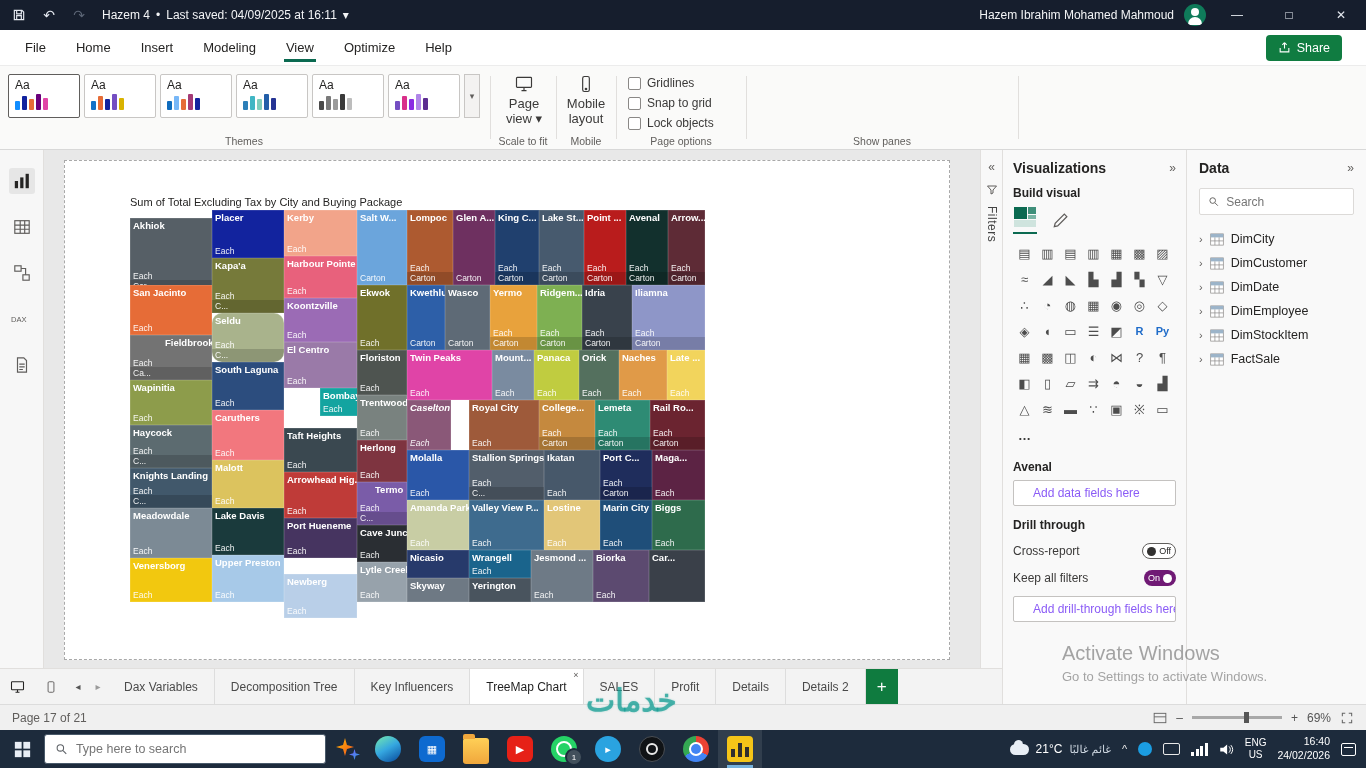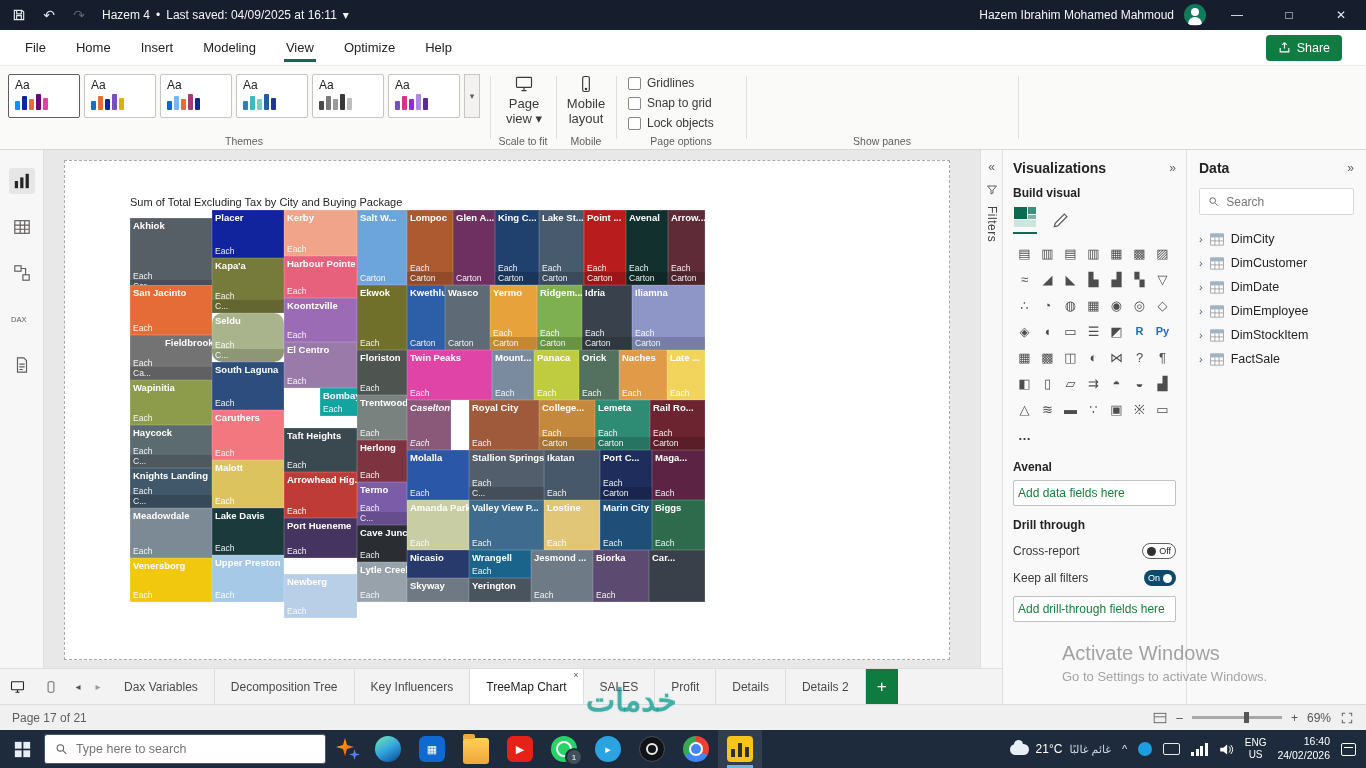--- a/index.html
+++ b/index.html
@@ -69,26 +69,26 @@
 .chev2{font-size:12px;color:#605e5c;font-weight:400}
 .build-label{font-size:12px;font-weight:700;margin-top:10px;color:#252423}
 .modes{display:flex;gap:14px;margin-top:6px;align-items:flex-end}
 .mode{padding-bottom:4px}
 .mode.sel{border-bottom:2px solid #0b6a51}
 .vgrid{display:flex;flex-wrap:wrap;width:166px;margin-top:6px}
 .vi{width:23px;height:26px;display:flex;align-items:center;justify-content:center;font-size:13px;color:#4d4d4d;cursor:default}
 .vi.t{color:#1f6cc9;font-weight:700;font-size:11px}
 .vi.more{font-weight:700;color:#3b3a39}
 .sect{font-size:12px;font-weight:700;margin-top:12px;color:#252423}
-.fieldbox{margin-top:6px;background:#fff;border:1px solid #c4c2c0;border-radius:2px;padding:5px 4px;font-size:12px;color:#15803d;white-space:nowrap;overflow:hidden}
+.fieldbox{margin-top:6px;background:#fff;border:1px solid #c4c2c0;border-radius:2px;padding:5px 19px;font-size:12px;color:#8b5cf6;white-space:nowrap;overflow:hidden}
 .trowline{display:flex;justify-content:space-between;align-items:center;margin-top:11px;font-size:12px;color:#3b3a39}
 .pill{height:16px;border-radius:8px;display:flex;align-items:center;font-size:9px;padding:0 4px;gap:3px}
 .pill.off{border:1px solid #605e5c;background:#fff;color:#252423}
 .pill.off b{width:9px;height:9px;border-radius:50%;background:#323130}
-.pill.on{background:#0c4a6e;color:#fff}
+.pill.on{background:#701a75;color:#fff}
 .pill.on b{width:9px;height:9px;border-radius:50%;background:#fff}
 .search{margin-top:12px;display:flex;align-items:center;gap:7px;background:#fff;border:1px solid #dcdad8;border-radius:2px;height:27px;padding:0 8px}
 .search input{border:none;outline:none;background:transparent;font-size:12px;width:100%;font-family:inherit;color:#3b82f6}
 .dtables{margin-top:12px}
 .table-row{display:flex;align-items:center;gap:7px;height:24px;font-size:12.5px;color:#252423;cursor:default}
 .table-row .chev{color:#605e5c;font-size:11px}
 
 
 .tabsbar{position:absolute;left:0;top:668px;width:1002px;height:36px;background:#f3f3f3;border-top:1px solid #e1dfdd;display:flex;align-items:stretch;z-index:20}
 .tbico{width:34px;display:flex;align-items:center;justify-content:center;color:#3b3a39}
@@ -524,21 +524,21 @@
           <span class="subs">
             <span class="ts">Each</span>
           </span>
         </div>
         <div class="tile" style="left: 227px; top: 230px; width: 50px; height: 42px; background: rgb(126, 52, 64);">
           <span class="tl">Herlong</span>
           <span class="subs">
             <span class="ts">Each</span>
           </span>
         </div>
-        <div class="tile split" style="left: 227px; top: 272px; width: 50px; height: 43px; background: rgb(122, 92, 168);">
+        <div class="tile split" style="left: 227px; top: 272px; width: 50px; height: 43px; background: rgb(122, 92, 168); padding-left: 15px;">
           <span class="tl">Termo</span>
           <span class="subs">
             <span class="ts">Each</span>
             <span class="ts">C...</span>
           </span>
         </div>
         <div class="tile" style="left: 227px; top: 315px; width: 50px; height: 37px; background: rgb(42, 46, 51);">
           <span class="tl">Cave Junction</span>
           <span class="subs">
             <span class="ts">Each</span>

